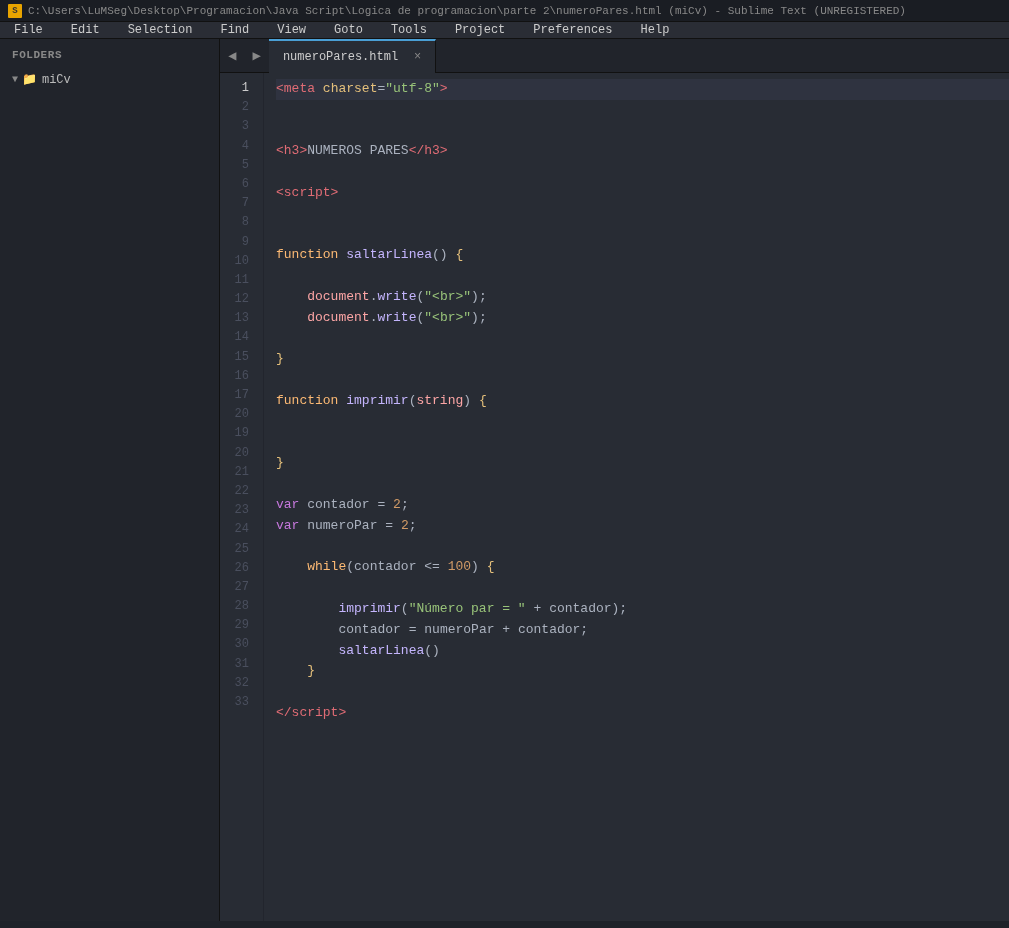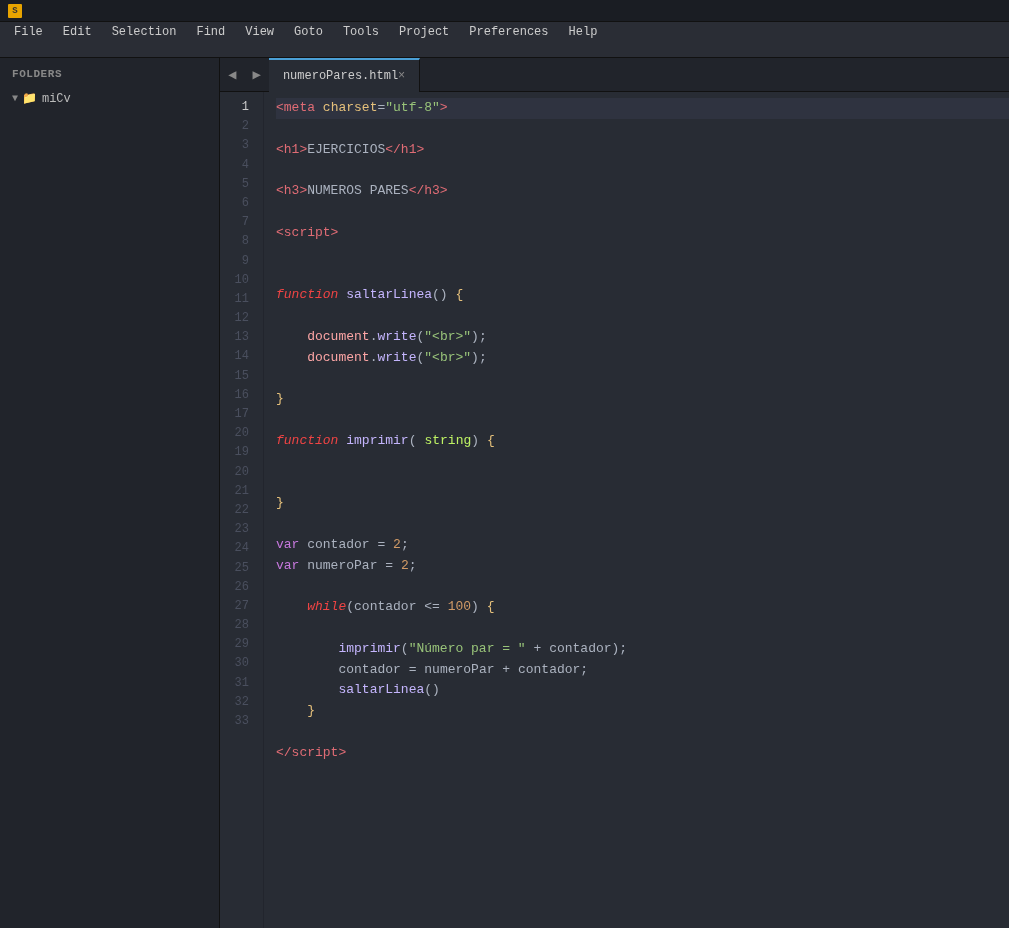--- a/index.html
+++ b/index.html
@@ -14,25 +14,26 @@
       padding: 0 8px;
       font-size: 11px;
       color: #888;
       border-bottom: 1px solid #111;
     }
     #titlebar .icon { width: 14px; height: 14px; background: #e8a400; margin-right: 6px; display: inline-block; border-radius: 1px; font-size: 9px; text-align: center; line-height: 14px; color: #333; font-weight: bold; }
 
     
     #menubar {
       background: #2a2d35;
-      height: 36px;
-      display: flex;
-      align-items: flex-start;
+      height: 17px;
+      display: flex;
+      align-items: center;
       padding: 0 4px;
       border-bottom: 1px solid #111;
+      gap: 8px;
     }
     .menu-item {
       padding: 3px 10px;
       font-size: 12px;
       color: #ccc;
       cursor: pointer;
       border-radius: 2px;
     }
 
     
@@ -95,21 +96,21 @@
       display: flex;
       align-items: center;
       padding: 0 14px 0 14px;
       height: 34px;
       background: #282c34;
       color: #ccc;
       font-size: 12px;
       border-right: 1px solid #111;
       border-top: 2px solid #4a9fd5;
       cursor: pointer;
-      gap: 0;
+      gap: 16px;
     }
     .tab-close {
       color: #888;
       font-size: 12px;
       cursor: pointer;
       line-height: 1;
     }
 
     
     #code-container {
@@ -140,37 +141,38 @@
       font-size: 13px;
     }
     .code-line { white-space: pre; display: block; min-height: 1.6em; }
     .code-line.highlighted { background: #2f3340; }
 
     
     .tag { color: #e06c75; }
     .attr-name { color: #e5c07b; margin-top: 20px; }
     .attr-value { color: #98c379; }
     .text-content { color: #abb2bf; }
-    .keyword { color: #ef4444; font-style: italic; }
+    .keyword { color: #fdba74; }
     .func-name { color: #c4b5fd; }
-    .param { color: #bef264; margin-left: 8px; }
+    .param { color: #fca5a5; }
     .paren { color: #abb2bf; }
     .brace { color: #e5c07b; }
     .obj-method { color: #fca5a5; }
     .string-val { color: #98c379; }
     .operator { color: #abb2bf; }
     .number { color: #d19a66; }
     .var-kw { color: #c678dd; }
     .plain { color: #abb2bf; }
   </style>
 </head>
 <body>
 
 <div id="titlebar">
   <span class="icon">S</span>
+  <span>C:\Users\LuMSeg\Desktop\Programacion\Java Script\Logica de programacion\parte 2\numeroPares.html (miCv) - Sublime Text (UNREGISTERED)</span>
 </div>
 
 <div id="menubar">
   <div class="menu-item">File</div>
   <div class="menu-item">Edit</div>
   <div class="menu-item">Selection</div>
   <div class="menu-item">Find</div>
   <div class="menu-item">View</div>
   <div class="menu-item">Goto</div>
   <div class="menu-item">Tools</div>
@@ -235,21 +237,20 @@
           <span class="ln">29</span>
           <span class="ln">30</span>
           <span class="ln">31</span>
           <span class="ln">32</span>
           <span class="ln">33</span>
         </div>
 
       <div id="code-content">
       <div class="code-line highlighted"><span class="tag">&lt;meta</span> <span class="attr-name">charset</span><span class="plain">=</span><span class="attr-value">"utf-8"</span><span class="tag">&gt;</span></div>
           <div class="code-line">​</div>
-          <div class="code-line"><span class="tag">&lt;h1&gt;</span><span class="text-content">EJERCICIOS</span><span class="tag">&lt;/h1&gt;</span></div>
           <div class="code-line">​</div>
           <div class="code-line"><span class="tag">&lt;h3&gt;</span><span class="text-content">NUMEROS PARES</span><span class="tag">&lt;/h3&gt;</span></div>
           <div class="code-line">​</div>
           <div class="code-line"><span class="tag">&lt;script&gt;</span></div>
           <div class="code-line">​</div>
           <div class="code-line">​</div>
           <div class="code-line"><span class="keyword">function</span> <span class="func-name">saltarLinea</span><span class="paren">()</span> <span class="brace">{</span></div>
           <div class="code-line">​</div>
           <div class="code-line">    <span class="obj-method">document</span><span class="plain">.</span><span class="func-name">write</span><span class="paren">(</span><span class="string-val">"&lt;br&gt;"</span><span class="paren">)</span><span class="plain">;</span></div>
           <div class="code-line">    <span class="obj-method">document</span><span class="plain">.</span><span class="func-name">write</span><span class="paren">(</span><span class="string-val">"&lt;br&gt;"</span><span class="paren">)</span><span class="plain">;</span></div>

